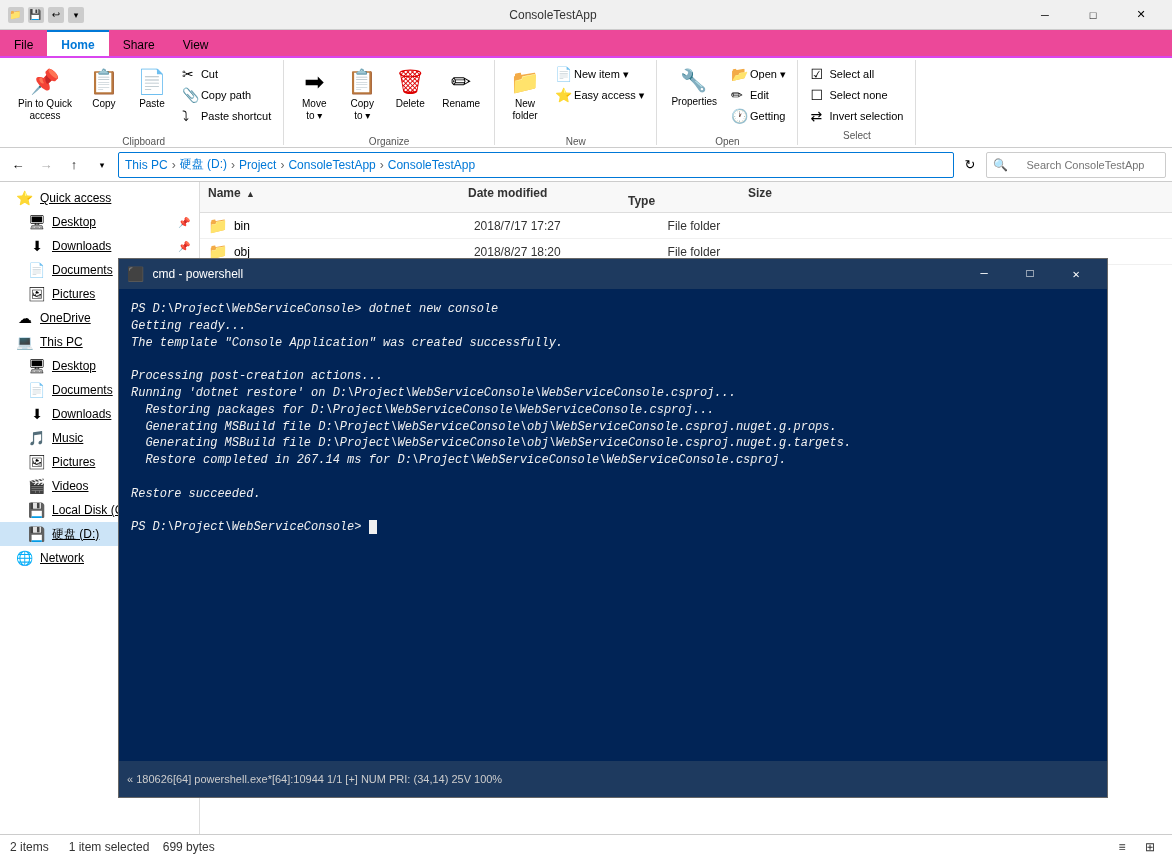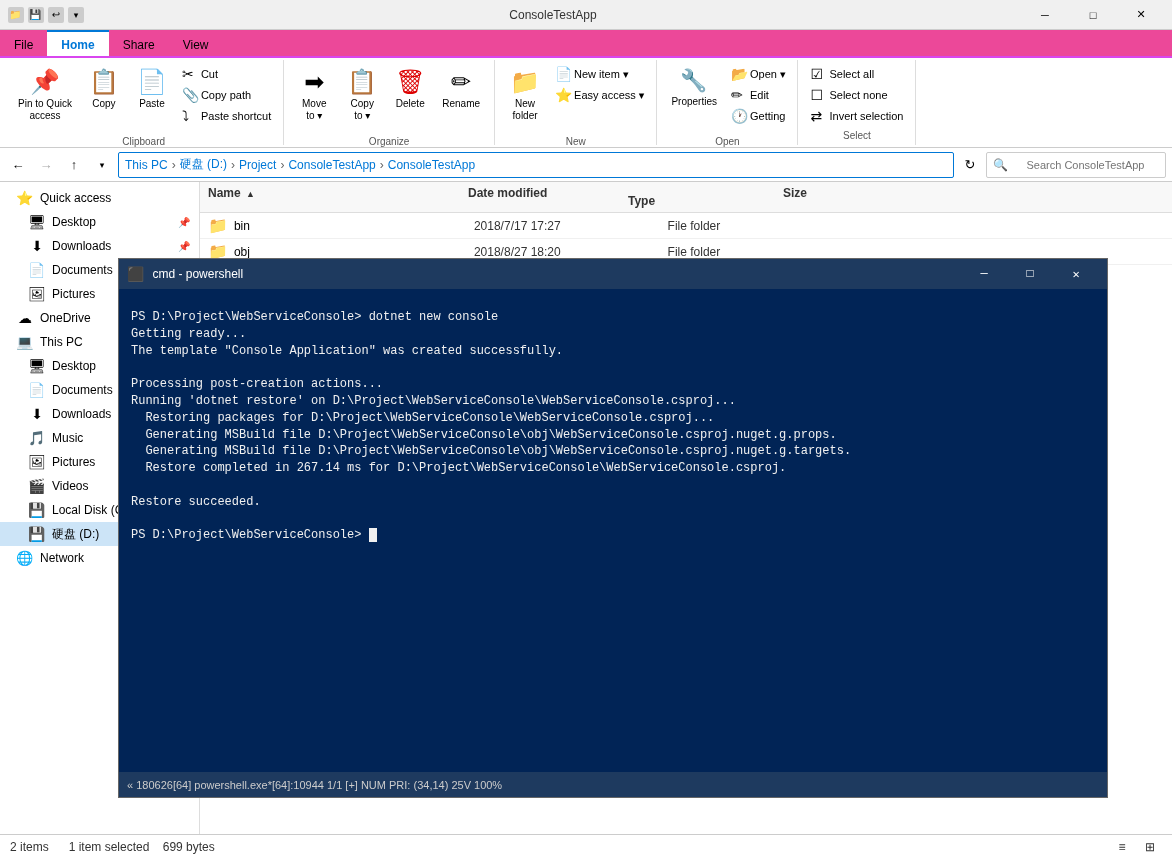--- a/index.html
+++ b/index.html
@@ -85,33 +85,33 @@
       width: 200px; background: white; border-right: 1px solid #ddd;
       overflow-y: auto; padding: 4px 0;
     }
     .sidebar-item {
       display: flex; align-items: center; gap: 6px;
       padding: 3px 8px 3px 16px; cursor: pointer; font-size: 12px;
       height: 24px;
     }
     .sidebar-item.selected { background: #cce4f7; }
     .sidebar-icon { font-size: 14px; width: 18px; text-align: center; }
-    .sidebar-label { flex: 1; }
+    .sidebar-label { flex: 1; text-decoration: underline; }
     .sidebar-pin { font-size: 10px; color: #999; margin-left: auto; }
 
     
     .file-area { flex: 1; background: white; overflow: auto; }
     .file-header {
       display: flex; background: #f8f8f8; border-bottom: 1px solid #ddd;
       padding: 4px 8px; font-size: 12px; font-weight: 600; color: #333;
     }
     .col-name { width: 260px; }
     .col-date { width: 160px; }
     .col-type { width: 120px; margin-top: 8px; }
-    .col-size { width: 100px; margin-left: 35px; }
+    .col-size { width: 100px; }
     .sort-arrow { font-size: 9px; margin-left: 2px; }
 
     .file-row {
       display: flex; align-items: center; padding: 4px 8px;
       font-size: 12px; cursor: pointer; height: 26px; border-bottom: 1px solid #f0f0f0;
     }
     .file-icon { font-size: 16px; margin-right: 6px; }
     .file-name { width: 240px; }
     .file-date { width: 160px; color: #333; }
     .file-type { width: 120px; color: #333; text-align: center; }
@@ -137,24 +137,24 @@
       z-index: 100;
     }
     .cmd-title-bar {
       display: flex; align-items: center; height: 30px;
       background: #1e3a5f; padding: 0 8px; gap: 8px;
     }
     .cmd-title-icon { font-size: 14px; }
     .cmd-title-text { flex: 1; font-size: 12px; font-family: 'Segoe UI', Arial, sans-serif; color: white; }
     .cmd-title-controls { display: flex; }
     .cmd-tb { width: 46px; height: 30px; display: flex; align-items: center; justify-content: center; color: white; cursor: pointer; font-size: 12px; }
-    .cmd-content { flex: 1; padding: 20px 12px; overflow-y: auto; line-height: 1.4; }
+    .cmd-content { flex: 1; padding: 12px 12px; overflow-y: auto; line-height: 1.4; font-style: italic; }
     .cmd-line { white-space: pre-wrap; word-break: break-all; }
     .cmd-status-bar {
-      height: 25px; background: #1e3a5f; display: flex; align-items: center;
+      height: 36px; background: #1e3a5f; display: flex; align-items: center;
       padding: 0 8px; font-size: 11px; color: #ccc; font-family: 'Segoe UI', Arial, sans-serif;
       gap: 8px;
     }
 
     
     .del-icon { color: #d00; font-size: 24px; }
   </style>
 </head>
 <body>
 

